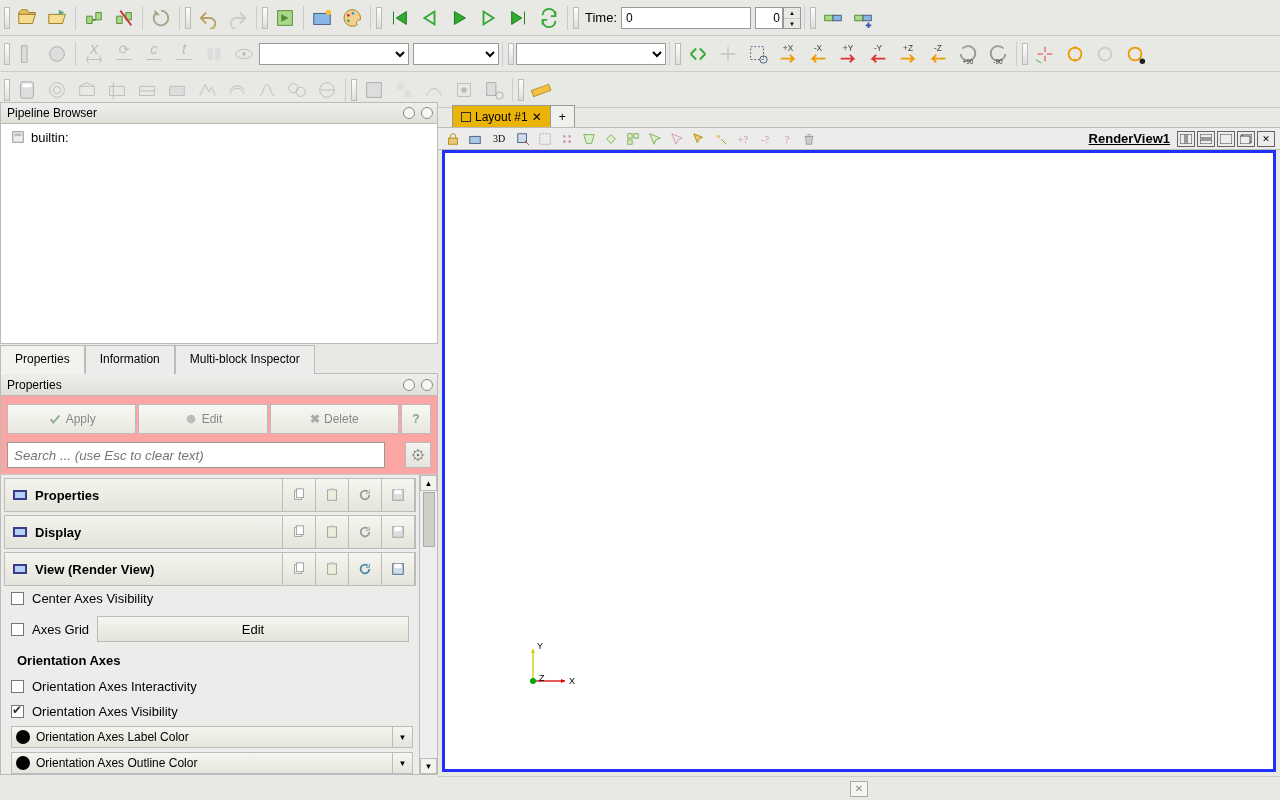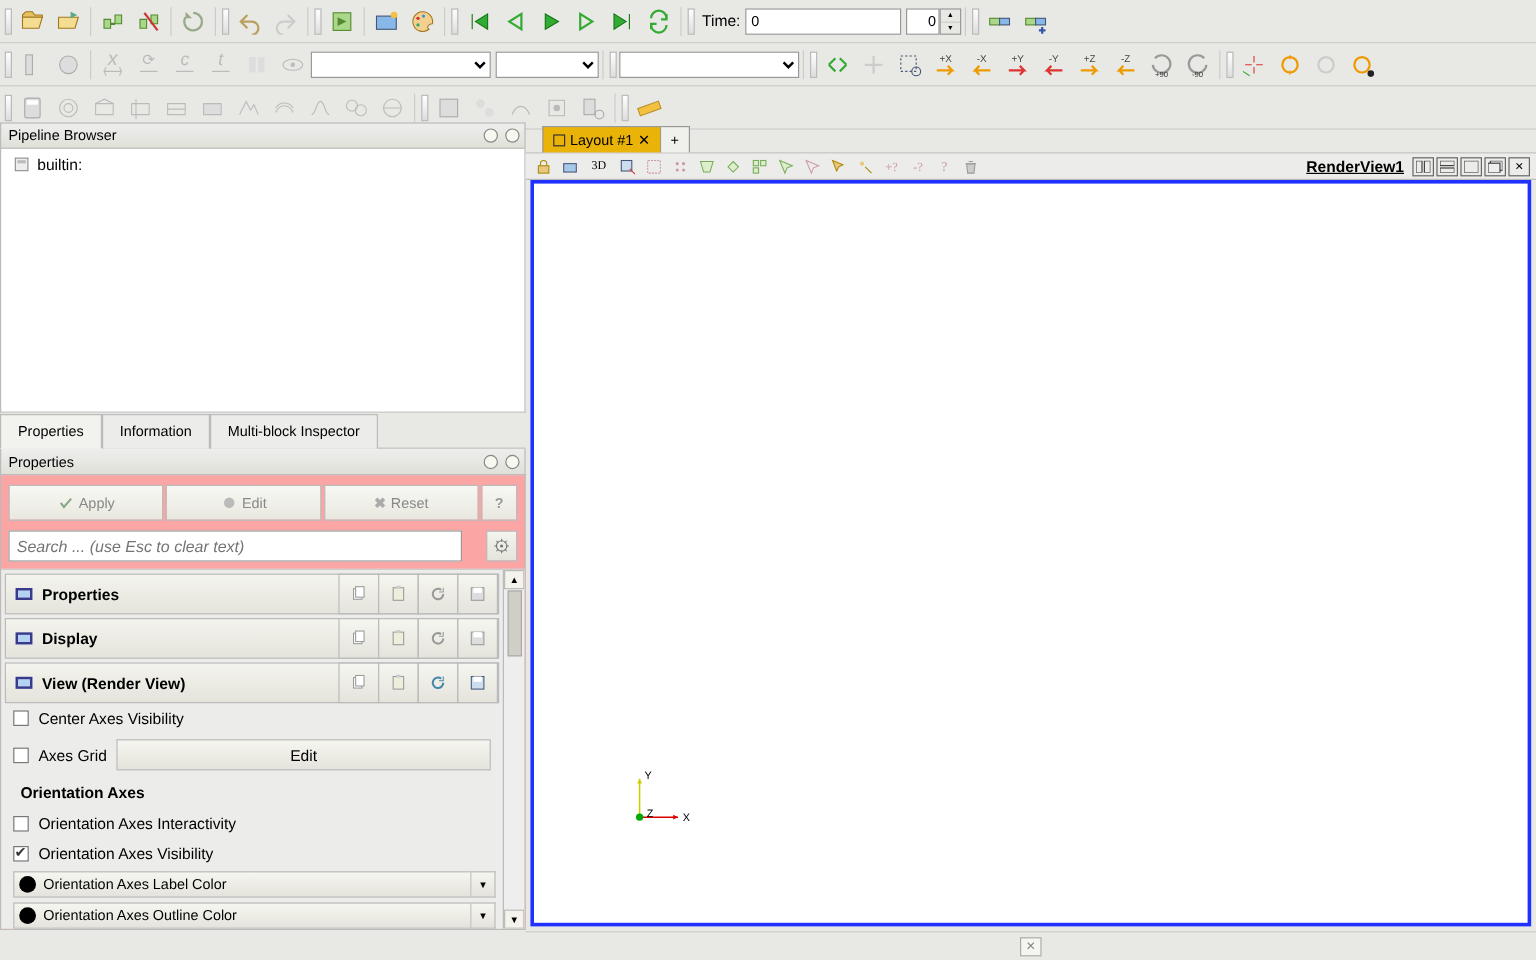--- a/index.html
+++ b/index.html
@@ -494,21 +494,21 @@
           <span>Apply</span>
         </div>
       <div class="push-btn">
           <svg class="ico14" viewBox="0 0 16 16">
             <circle cx="8" cy="8" r="5" fill="#bbb"></circle>
           </svg>
           <span>Edit</span>
         </div>
       <div class="push-btn">
           <span style="color:#aaa;font-weight:bold;">✖</span>
-          <span>Reset</span>
+          <span>Delete</span>
         </div>
       <div class="push-btn small">
           <span style="color:#999;font-weight:bold;">?</span>
         </div>
     </div>
     <div class="search-row">
       <input class="search-in" placeholder="Search ... (use Esc to clear text)" style="">
       <div class="gear-btn">
           <svg class="ico14" viewBox="0 0 16 16">
             <circle cx="8" cy="8" r="5" fill="none" stroke="#777"></circle>

